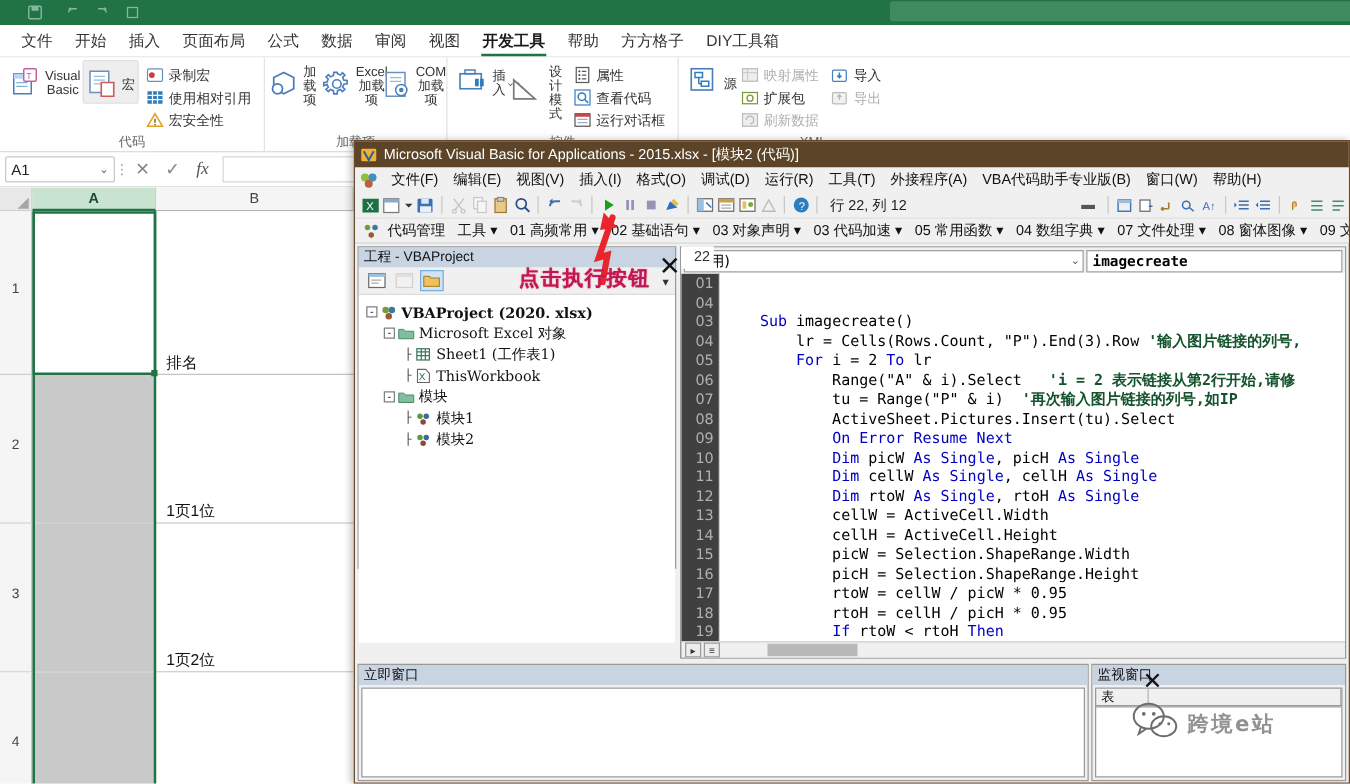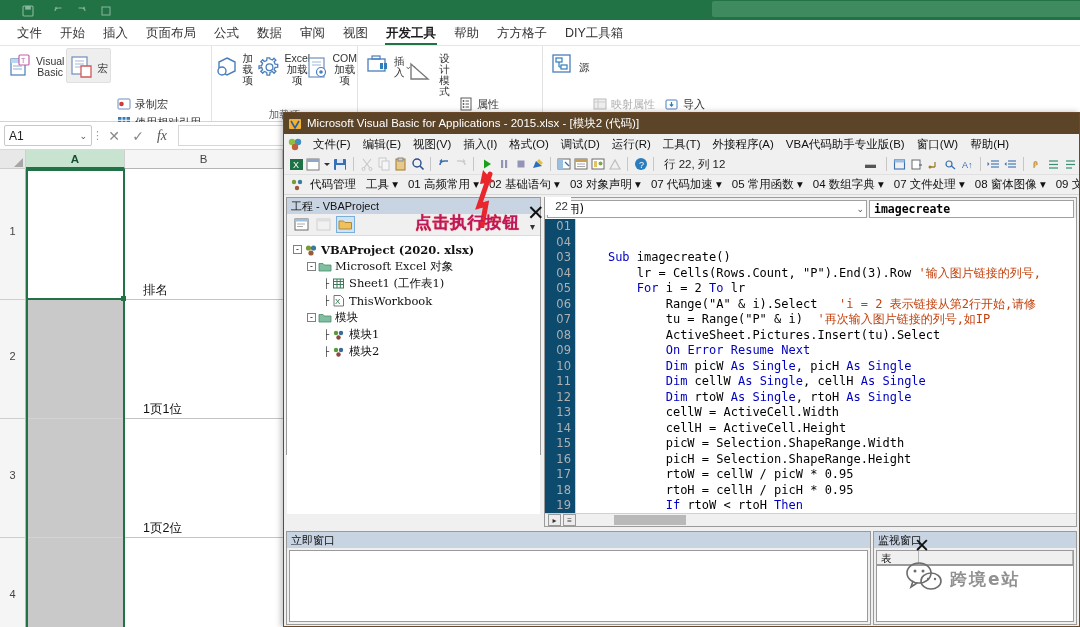--- a/index.html
+++ b/index.html
@@ -55,21 +55,21 @@
   .rgroup-label {
     text-align: center; font-size: 10.5px; color: #666; height: 13px; line-height: 13px;
   }
   .rbig {
     width: 62px; display: flex; flex-direction: row; align-items: center;
     padding-top: 3px; cursor: default;
   }
   .rbig.sel { background: #eeeeee; border:1px solid #e0e0e0; border-radius:2px; }
   .rbig .lbl { font-size: 10.5px; color: #333; text-align: center; line-height: 11px; margin-top: 2px; }
   .ricon { width: 30px; height: 30px; position: relative; }
-  .rsmall-col { display: flex; flex-direction: column; justify-content: flex-end; padding-top: 3px; margin-top: 44px; }
+  .rsmall-col { display: flex; flex-direction: column; justify-content: flex-end; padding-top: 3px; }
   .rsmall {
     display: flex; align-items: center; gap: 4px; height: 18px;
     font-size: 11px; color: #333; padding: 0 4px; white-space: nowrap; cursor: default;
   }
   .rsmall.dis { color: #b0b0b0; }
   .rsmall .si { width: 14px; height: 14px; flex: none; }
 
   
   .namebox-row {
     position: absolute; top: 122px; left: 0; width: 1080px; height: 28px;
@@ -106,21 +106,21 @@
   .colcell.sel { background:#c8e3d0; color:#174f32; font-weight:bold; border-bottom:2px solid #217346;}
   .rowhdr-cell {
     position:absolute; left:0; width:26px; background:#f5f5f5; font-size:11px; color:#444;
     text-align:center; border-right:1px solid #b5b5b5; border-bottom:1px solid #cfcfcf;
   }
   .cellA { position:absolute; left:26px; width:99px; background:#c9c9c9;
            border-bottom:1px solid #d3d3d3; }
   .cellA.white { background:#ffffff; }
   .cellB { position:absolute; left:125px; width:158px; background:#ffffff;
            border-bottom:1px solid #c4c4c4; font-size:12.5px; color:#111;
-           display:flex; align-items:flex-end; padding-left:18px; }
+           display:flex; align-items:flex-end; padding-left:8px; }
   .selbox {
     position:absolute; left:26px; width:99px; border:2px solid #217346; z-index:5; pointer-events:none;
   }
   .selbox::after{
     content:""; position:absolute; right:-3px; bottom:-3px; width:5px; height:5px; background:#217346;
   }
   .selcol-line { position:absolute; width:2px; background:#217346; z-index:4; }
 
   
   .vba {
@@ -178,32 +178,32 @@
   }
   .code-drops { display:flex; height:20px; background:#f0f0f0; padding:2px 2px 0 2px; gap:2px;}
   .cdrop {
     background:#fff; border:1px solid #a0a0a0; height:18px; font-size:11.5px;
     display:flex; align-items:center; padding-left:4px; font-family:"DejaVu Sans", sans-serif;
   }
   .cdrop.left { flex:1; justify-content:space-between; padding-right:2px; }
   .cdrop.right { width:205px; font-family:"DejaVu Sans Mono", monospace; font-size:11.5px; font-weight:bold;}
   .code-body { position:absolute; top:21px; left:0; right:0; bottom:0; background:#fff; }
   .gutter {
-    position:absolute; left:0; top:0; width:31px; bottom:0; background:#0c4a6e;
+    position:absolute; left:0; top:0; width:31px; bottom:0; background:#404040;
     border-right:1px solid #cfcfcf;
   }
   .lnum { height:15.5px; font-size:11.5px; color:#b0b0b0; text-align:right; padding-right:4px;
           font-family:"DejaVu Sans", sans-serif; line-height:15.5px; }
   .codelines {
     position:absolute; left:34px; top:0; right:0; bottom:0;
     font-family:"DejaVu Sans Mono", monospace; font-size:12px; line-height:15.5px;
     white-space:pre; color:#000; overflow:hidden;
   }
   .kw { color:#0000c0; }
-  .cm { color:#c2410c; }
+  .cm { color:#14532d;font-weight:bold; }
   .code-scroll-h {
     position:absolute; left:0; bottom:0; height:13px; right:0; background:#f0f0f0;
     border-top:1px solid #d0d0d0; display:flex; align-items:center;
   }
   .sc-thumb { height:10px; background:#b9b9b9; margin-left:38px; width:72px; }
   .sc-nub { width:13px; height:12px; border:1px solid #9a9a9a; background:#ececec;
             display:flex;align-items:center;justify-content:center;font-size:8px;color:#333;}
 
   
   .imw {
@@ -800,21 +800,21 @@
             <circle cx="10" cy="4" r="2.2" fill="#3a7a9a"></circle>
             <circle cx="7" cy="10" r="2.2" fill="#9a5a3a"></circle>
           </svg>
       </span>
       <div id="vba-tb2" style="display:flex;">
           <span class="t2item">代码管理</span>
           <span class="t2item">工具 ▾</span>
           <span class="t2item">01 高频常用 ▾</span>
           <span class="t2item">02 基础语句 ▾</span>
           <span class="t2item">03 对象声明 ▾</span>
-          <span class="t2item">07 代码加速 ▾</span>
+          <span class="t2item">03 代码加速 ▾</span>
           <span class="t2item">05 常用函数 ▾</span>
           <span class="t2item">04 数组字典 ▾</span>
           <span class="t2item">07 文件处理 ▾</span>
           <span class="t2item">08 窗体图像 ▾</span>
           <span class="t2item">09 文本正则 ▾</span>
         </div>
     </div>
 
     <div class="pex">
       <div class="pex-title">

